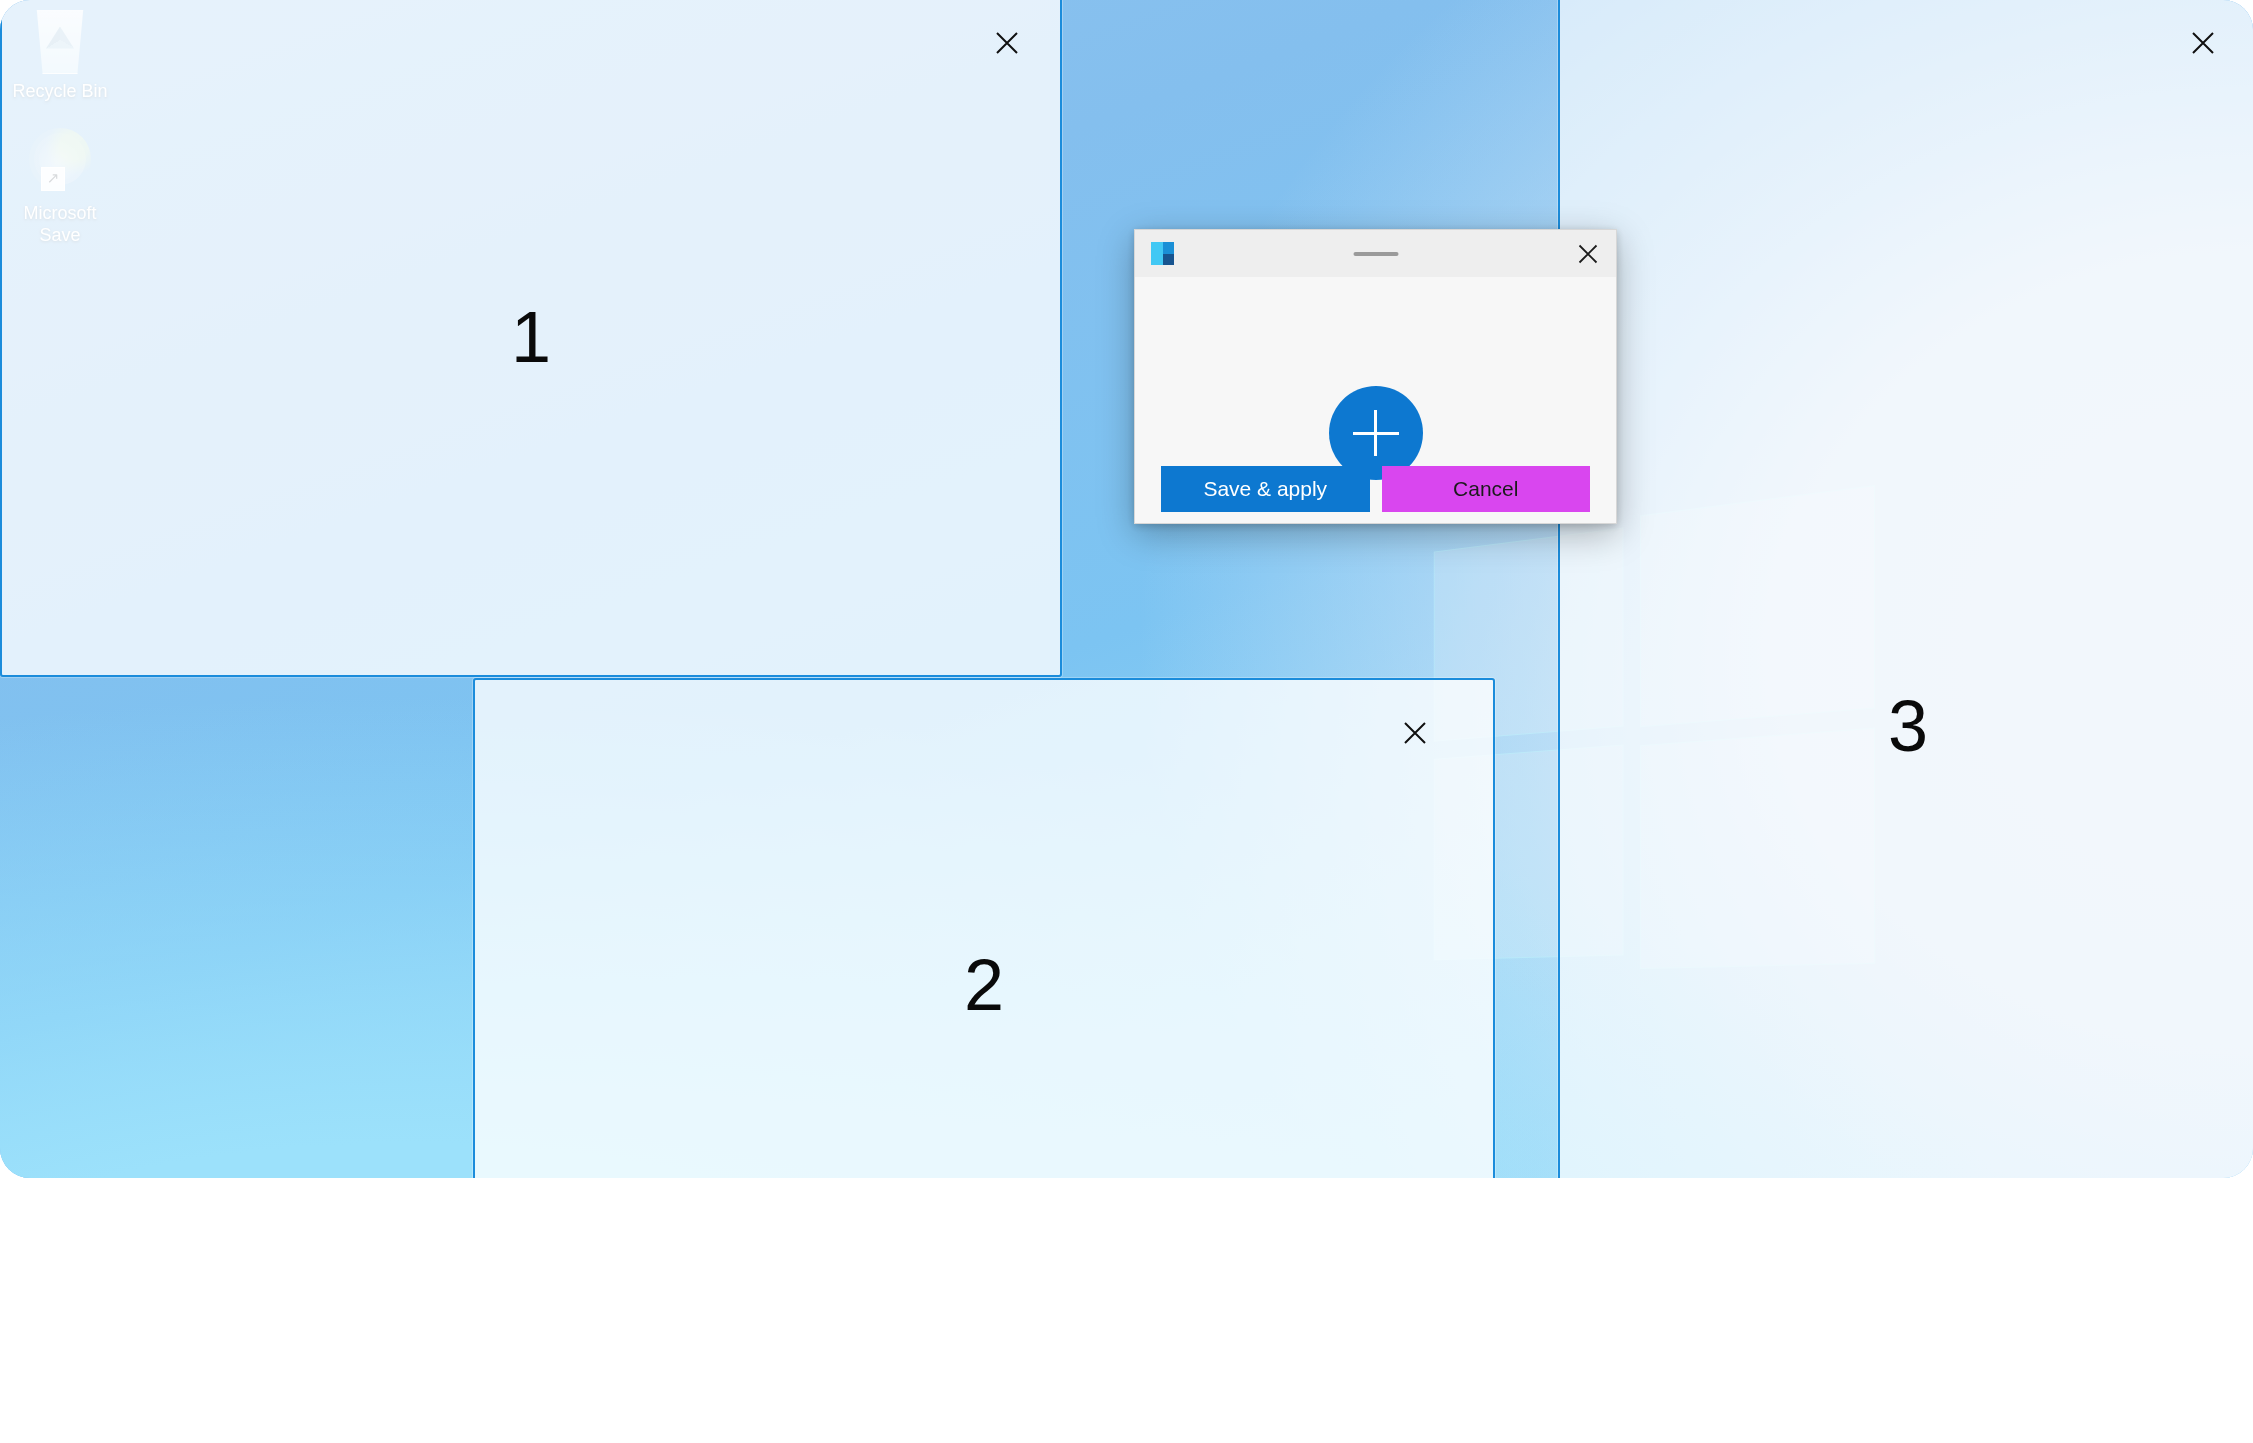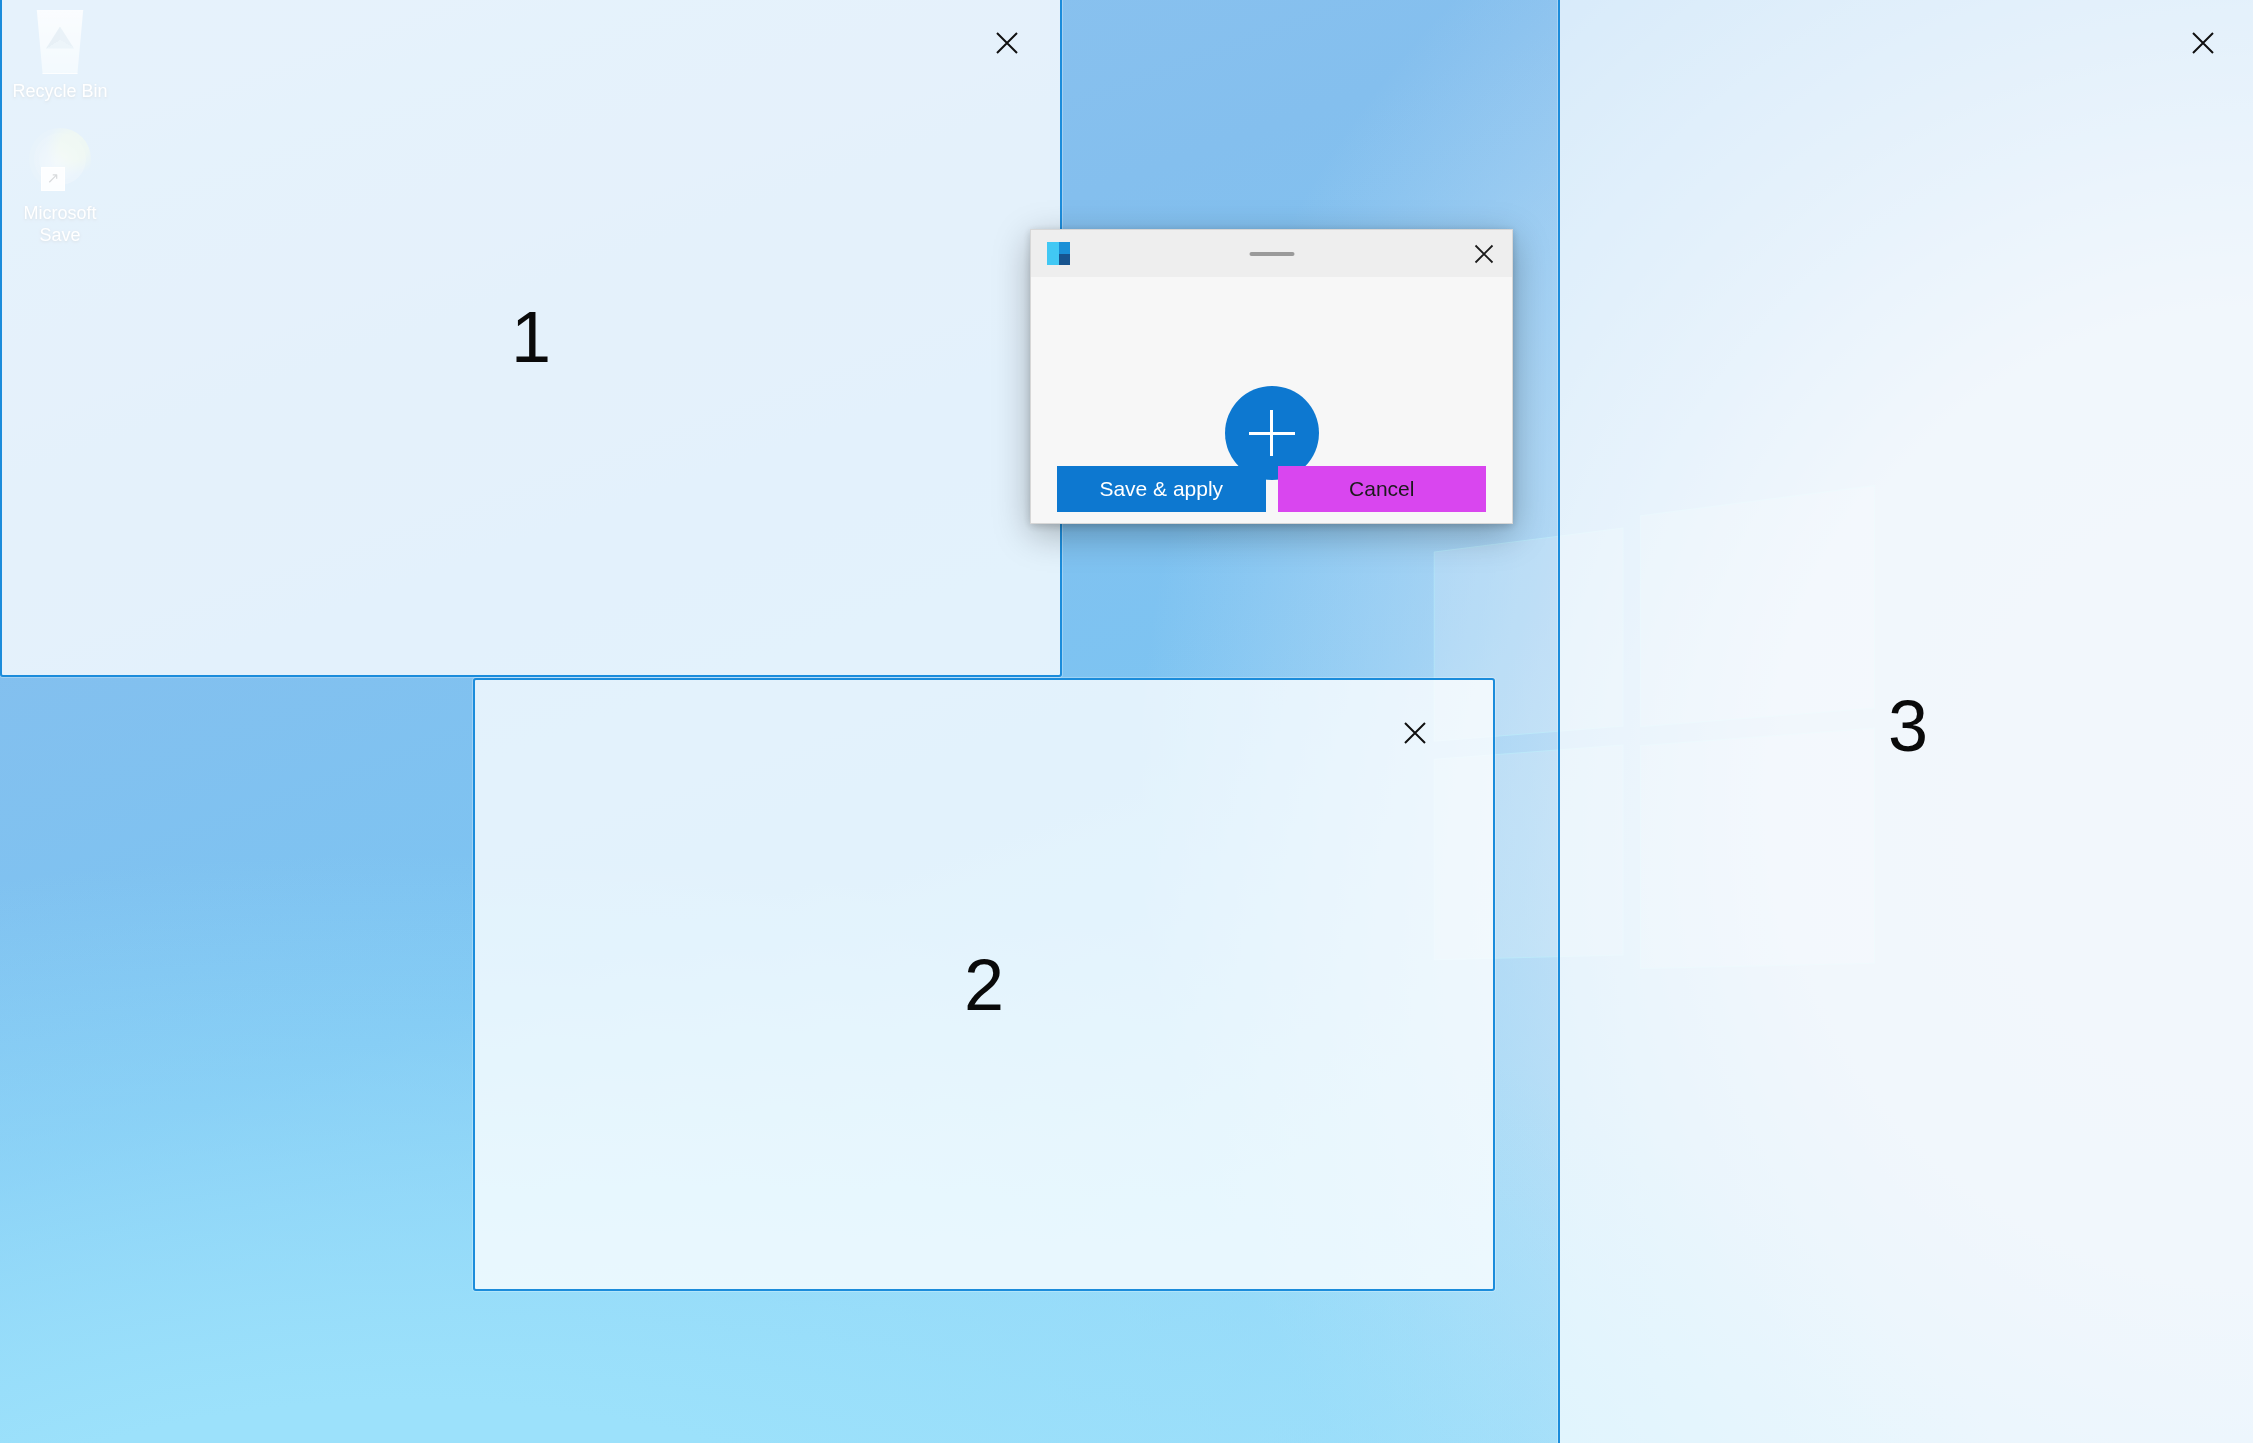--- a/index.html
+++ b/index.html
@@ -8,23 +8,24 @@
     padding: 0;
     width: 2253px;
     height: 1443px;
     overflow: hidden;
     font-family: "Liberation Sans", sans-serif;
   }
 
   #screen {
     position: relative;
     width: 2253px;
-    height: 1443px;
+    height: 1178px;
     overflow: hidden;
     background: #8ec6f0;
+    border-radius: 30px;
   }
 
   
   .wallpaper {
     position: absolute;
     inset: 0;
     background:
       radial-gradient(ellipse 120% 95% at 18% 118%, #9ce1fb 0%, #9ce1fb 22%, rgba(156,225,251,0) 62%),
       radial-gradient(ellipse 75% 120% at 100% 55%, #dbe8f7 0%, #d6e6f7 28%, rgba(214,230,247,0) 66%),
       linear-gradient(160deg, #8fc4ef 0%, #84bfee 26%, #7cc4f2 52%, #8ed3f6 72%, #a8e2fb 100%);
@@ -161,21 +162,21 @@
   #zone-2 { left: 473px;  top: 678px; width: 1022px; height: 613px; }
   #zone-3 { left: 1558px; top: -4px;  width: 700px;  height: 1451px; }
 
   #zone-1 .zone-close { left: 982px; top: 33px; }
   #zone-2 .zone-close { left: 1412px - 473px; top: 710px; }
   #zone-3 .zone-close { left: 2177px; top: 33px; }
 
   
   #editor-dialog {
     position: absolute;
-    left: 1030px;
+    left: 1134px;
     top: 229px;
     width: 483px;
     height: 295px;
     background: #f3f3f3;
     box-shadow: 0 10px 34px rgba(0,0,0,0.28), 0 2px 8px rgba(0,0,0,0.18);
     border: 1px solid #d7d7d7;
     box-sizing: border-box;
     display: flex;
     flex-direction: column;
   }

